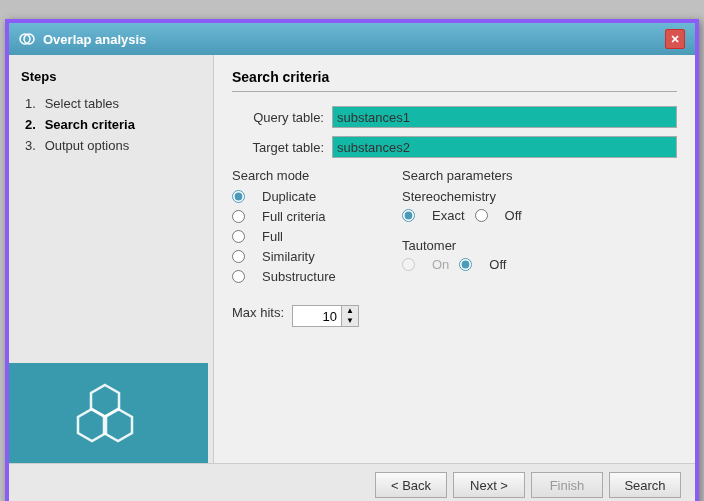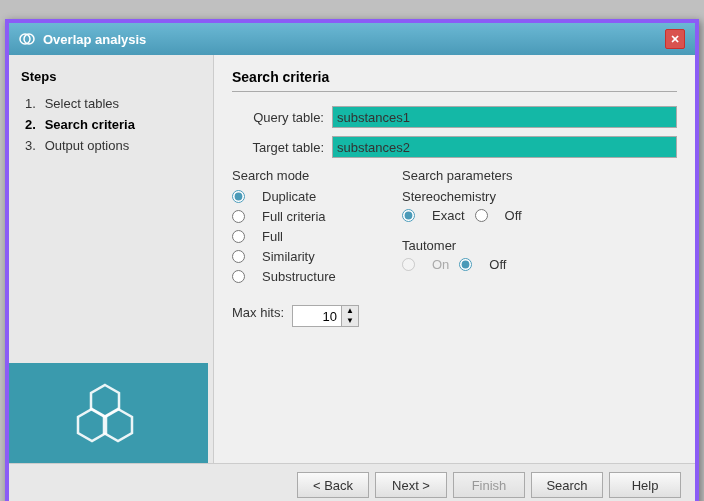--- a/index.html
+++ b/index.html
@@ -392,15 +392,14 @@
         </div>
       </div>
     </div>
   </div>
 
   <div class="dialog-footer">
     <button class="footer-btn">&lt; Back</button>
     <button class="footer-btn">Next &gt;</button>
     <button class="footer-btn" disabled="">Finish</button>
     <button class="footer-btn">Search</button>
-    <button class="footer-btn">Help</button>
   </div>
 </div>
 
 </body></html>

